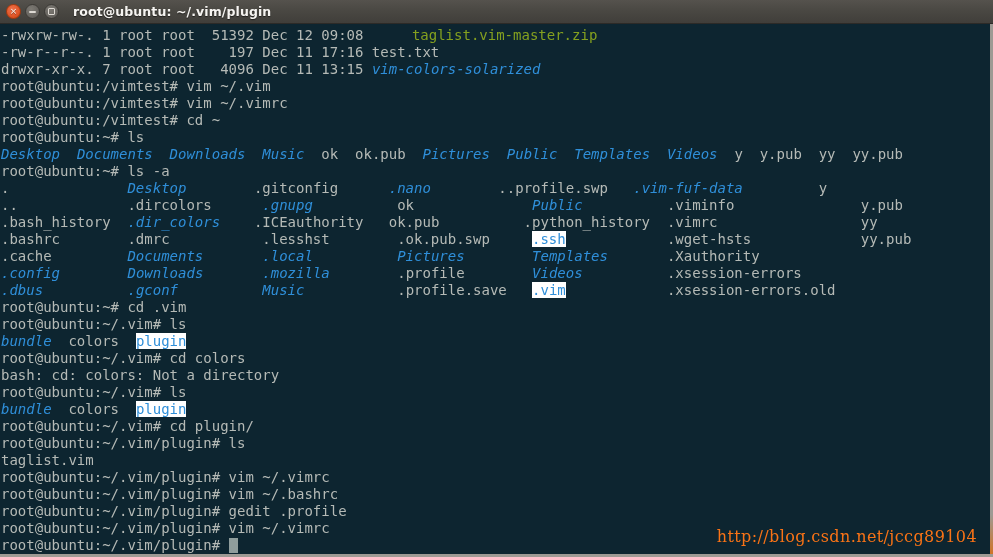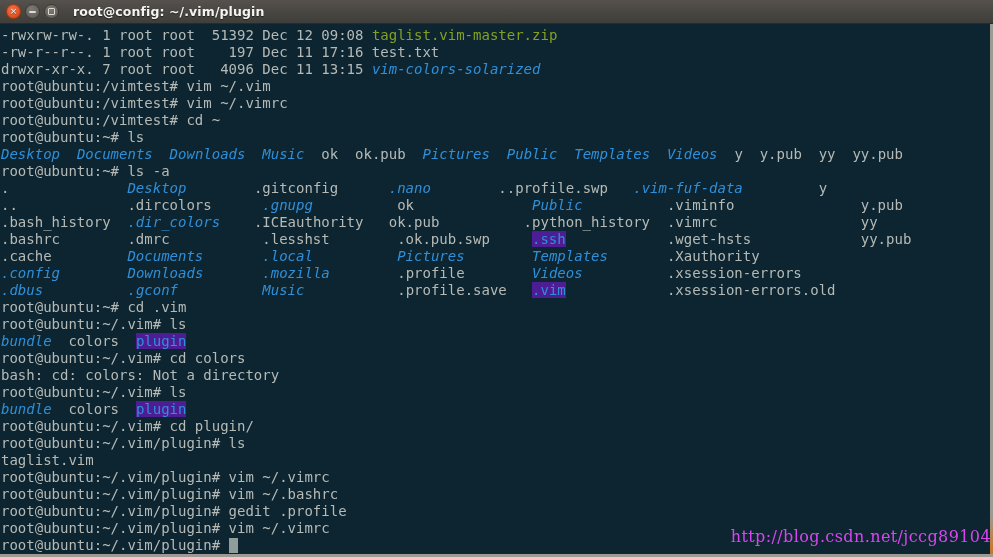--- a/index.html
+++ b/index.html
@@ -107,40 +107,40 @@
   .row {
     height: 17px;
     line-height: 17px;
     white-space: pre;
   }
   .seg { white-space: pre; }
 
   
   .c-def  { color: #b5bab6; }
   .c-dir  { color: #2f8fd9; font-style: italic; }
-  .c-arch { color: #84a01f; }
-  .c-hl   { color: #2f8fd9; background: #4c1d95; }
+  .c-arch { color: #84a01f; margin-left: 40px; }
+  .c-hl   { color: #2f8fd9; background: #ffffff; }
 
   
   .cursor {
     display: inline-block;
     width: 9px;
     height: 15px;
     vertical-align: -3px;
     background: #8f9d9c;
   }
 
   
   #watermark {
     position: absolute;
-    right: 0;
+    right: 14px;
     bottom: 9px;
     font-family: "DejaVu Serif", serif;
     font-size: 16px;
-    color: #d946ef;
+    color: #f97316;
     letter-spacing: .4px;
     white-space: pre;
     user-select: none;
   }
   #bottom-edge {
     position: absolute;
     left: 0; right: 0; bottom: 0;
     height: 3px;
     background: #9d9a94;
   }
@@ -157,21 +157,21 @@
 <div id="window">
 
   <div id="titlebar">
     <div class="wbtn" id="btn-close">×</div>
     <div class="wbtn" id="btn-min">
       <span class="glyph"></span>
     </div>
     <div class="wbtn" id="btn-max">
       <span class="glyph"></span>
     </div>
-    <div id="title-text">root@config: ~/.vim/plugin</div>
+    <div id="title-text">root@ubuntu: ~/.vim/plugin</div>
   </div>
 
   <div id="terminal">
     <div id="screen"><div class="row"><span class="seg c-def">-rwxrw-rw-. 1 root root  51392 Dec 12 09:08 </span><span class="seg c-arch">taglist.vim-master.zip</span></div><div class="row"><span class="seg c-def">-rw-r--r--. 1 root root    197 Dec 11 17:16 test.txt</span></div><div class="row"><span class="seg c-def">drwxr-xr-x. 7 root root   4096 Dec 11 13:15 </span><span class="seg c-dir">vim-colors-solarized</span></div><div class="row"><span class="seg c-def">root@ubuntu:/vimtest# vim ~/.vim</span></div><div class="row"><span class="seg c-def">root@ubuntu:/vimtest# vim ~/.vimrc</span></div><div class="row"><span class="seg c-def">root@ubuntu:/vimtest# cd ~</span></div><div class="row"><span class="seg c-def">root@ubuntu:~# ls</span></div><div class="row"><span class="seg c-dir">Desktop</span><span class="seg c-def">  </span><span class="seg c-dir">Documents</span><span class="seg c-def">  </span><span class="seg c-dir">Downloads</span><span class="seg c-def">  </span><span class="seg c-dir">Music</span><span class="seg c-def">  </span><span class="seg c-def">ok  ok.pub  </span><span class="seg c-dir">Pictures</span><span class="seg c-def">  </span><span class="seg c-dir">Public</span><span class="seg c-def">  </span><span class="seg c-dir">Templates</span><span class="seg c-def">  </span><span class="seg c-dir">Videos</span><span class="seg c-def">  </span><span class="seg c-def">y  y.pub  yy  yy.pub</span></div><div class="row"><span class="seg c-def">root@ubuntu:~# ls -a</span></div><div class="row"><span class="seg c-def">.              </span><span class="seg c-dir">Desktop</span><span class="seg c-def">        </span><span class="seg c-def">.gitconfig      </span><span class="seg c-dir">.nano</span><span class="seg c-def">        </span><span class="seg c-def">..profile.swp   </span><span class="seg c-dir">.vim-fuf-data</span><span class="seg c-def">         </span><span class="seg c-def">y</span></div><div class="row"><span class="seg c-def">..             .dircolors      </span><span class="seg c-dir">.gnupg</span><span class="seg c-def">          </span><span class="seg c-def">ok              </span><span class="seg c-dir">Public</span><span class="seg c-def">          </span><span class="seg c-def">.viminfo               y.pub</span></div><div class="row"><span class="seg c-def">.bash_history  </span><span class="seg c-dir">.dir_colors</span><span class="seg c-def">    </span><span class="seg c-def">.ICEauthority   ok.pub          .python_history  .vimrc                 yy</span></div><div class="row"><span class="seg c-def">.bashrc        .dmrc           .lesshst        .ok.pub.swp     </span><span class="seg c-hl">.ssh</span><span class="seg c-def">            </span><span class="seg c-def">.wget-hsts             yy.pub</span></div><div class="row"><span class="seg c-def">.cache         </span><span class="seg c-dir">Documents</span><span class="seg c-def">       </span><span class="seg c-dir">.local</span><span class="seg c-def">          </span><span class="seg c-dir">Pictures</span><span class="seg c-def">        </span><span class="seg c-dir">Templates</span><span class="seg c-def">       </span><span class="seg c-def">.Xauthority</span></div><div class="row"><span class="seg c-dir">.config</span><span class="seg c-def">        </span><span class="seg c-dir">Downloads</span><span class="seg c-def">       </span><span class="seg c-dir">.mozilla</span><span class="seg c-def">        </span><span class="seg c-def">.profile        </span><span class="seg c-dir">Videos</span><span class="seg c-def">          </span><span class="seg c-def">.xsession-errors</span></div><div class="row"><span class="seg c-dir">.dbus</span><span class="seg c-def">          </span><span class="seg c-dir">.gconf</span><span class="seg c-def">          </span><span class="seg c-dir">Music</span><span class="seg c-def">           </span><span class="seg c-def">.profile.save   </span><span class="seg c-hl">.vim</span><span class="seg c-def">            </span><span class="seg c-def">.xsession-errors.old</span></div><div class="row"><span class="seg c-def">root@ubuntu:~# cd .vim</span></div><div class="row"><span class="seg c-def">root@ubuntu:~/.vim# ls</span></div><div class="row"><span class="seg c-dir">bundle</span><span class="seg c-def">  colors  </span><span class="seg c-hl">plugin</span></div><div class="row"><span class="seg c-def">root@ubuntu:~/.vim# cd colors</span></div><div class="row"><span class="seg c-def">bash: cd: colors: Not a directory</span></div><div class="row"><span class="seg c-def">root@ubuntu:~/.vim# ls</span></div><div class="row"><span class="seg c-dir">bundle</span><span class="seg c-def">  colors  </span><span class="seg c-hl">plugin</span></div><div class="row"><span class="seg c-def">root@ubuntu:~/.vim# cd plugin/</span></div><div class="row"><span class="seg c-def">root@ubuntu:~/.vim/plugin# ls</span></div><div class="row"><span class="seg c-def">taglist.vim</span></div><div class="row"><span class="seg c-def">root@ubuntu:~/.vim/plugin# vim ~/.vimrc</span></div><div class="row"><span class="seg c-def">root@ubuntu:~/.vim/plugin# vim ~/.bashrc</span></div><div class="row"><span class="seg c-def">root@ubuntu:~/.vim/plugin# gedit .profile</span></div><div class="row"><span class="seg c-def">root@ubuntu:~/.vim/plugin# vim ~/.vimrc</span></div><div class="row"><span class="seg c-def">root@ubuntu:~/.vim/plugin# </span><span class="cursor"></span></div></div>
     <div id="watermark">http://blog.csdn.net/jccg89104</div>
   </div>
 
   <div id="right-edge"></div>
   <div id="bottom-edge"></div>
 </div>

